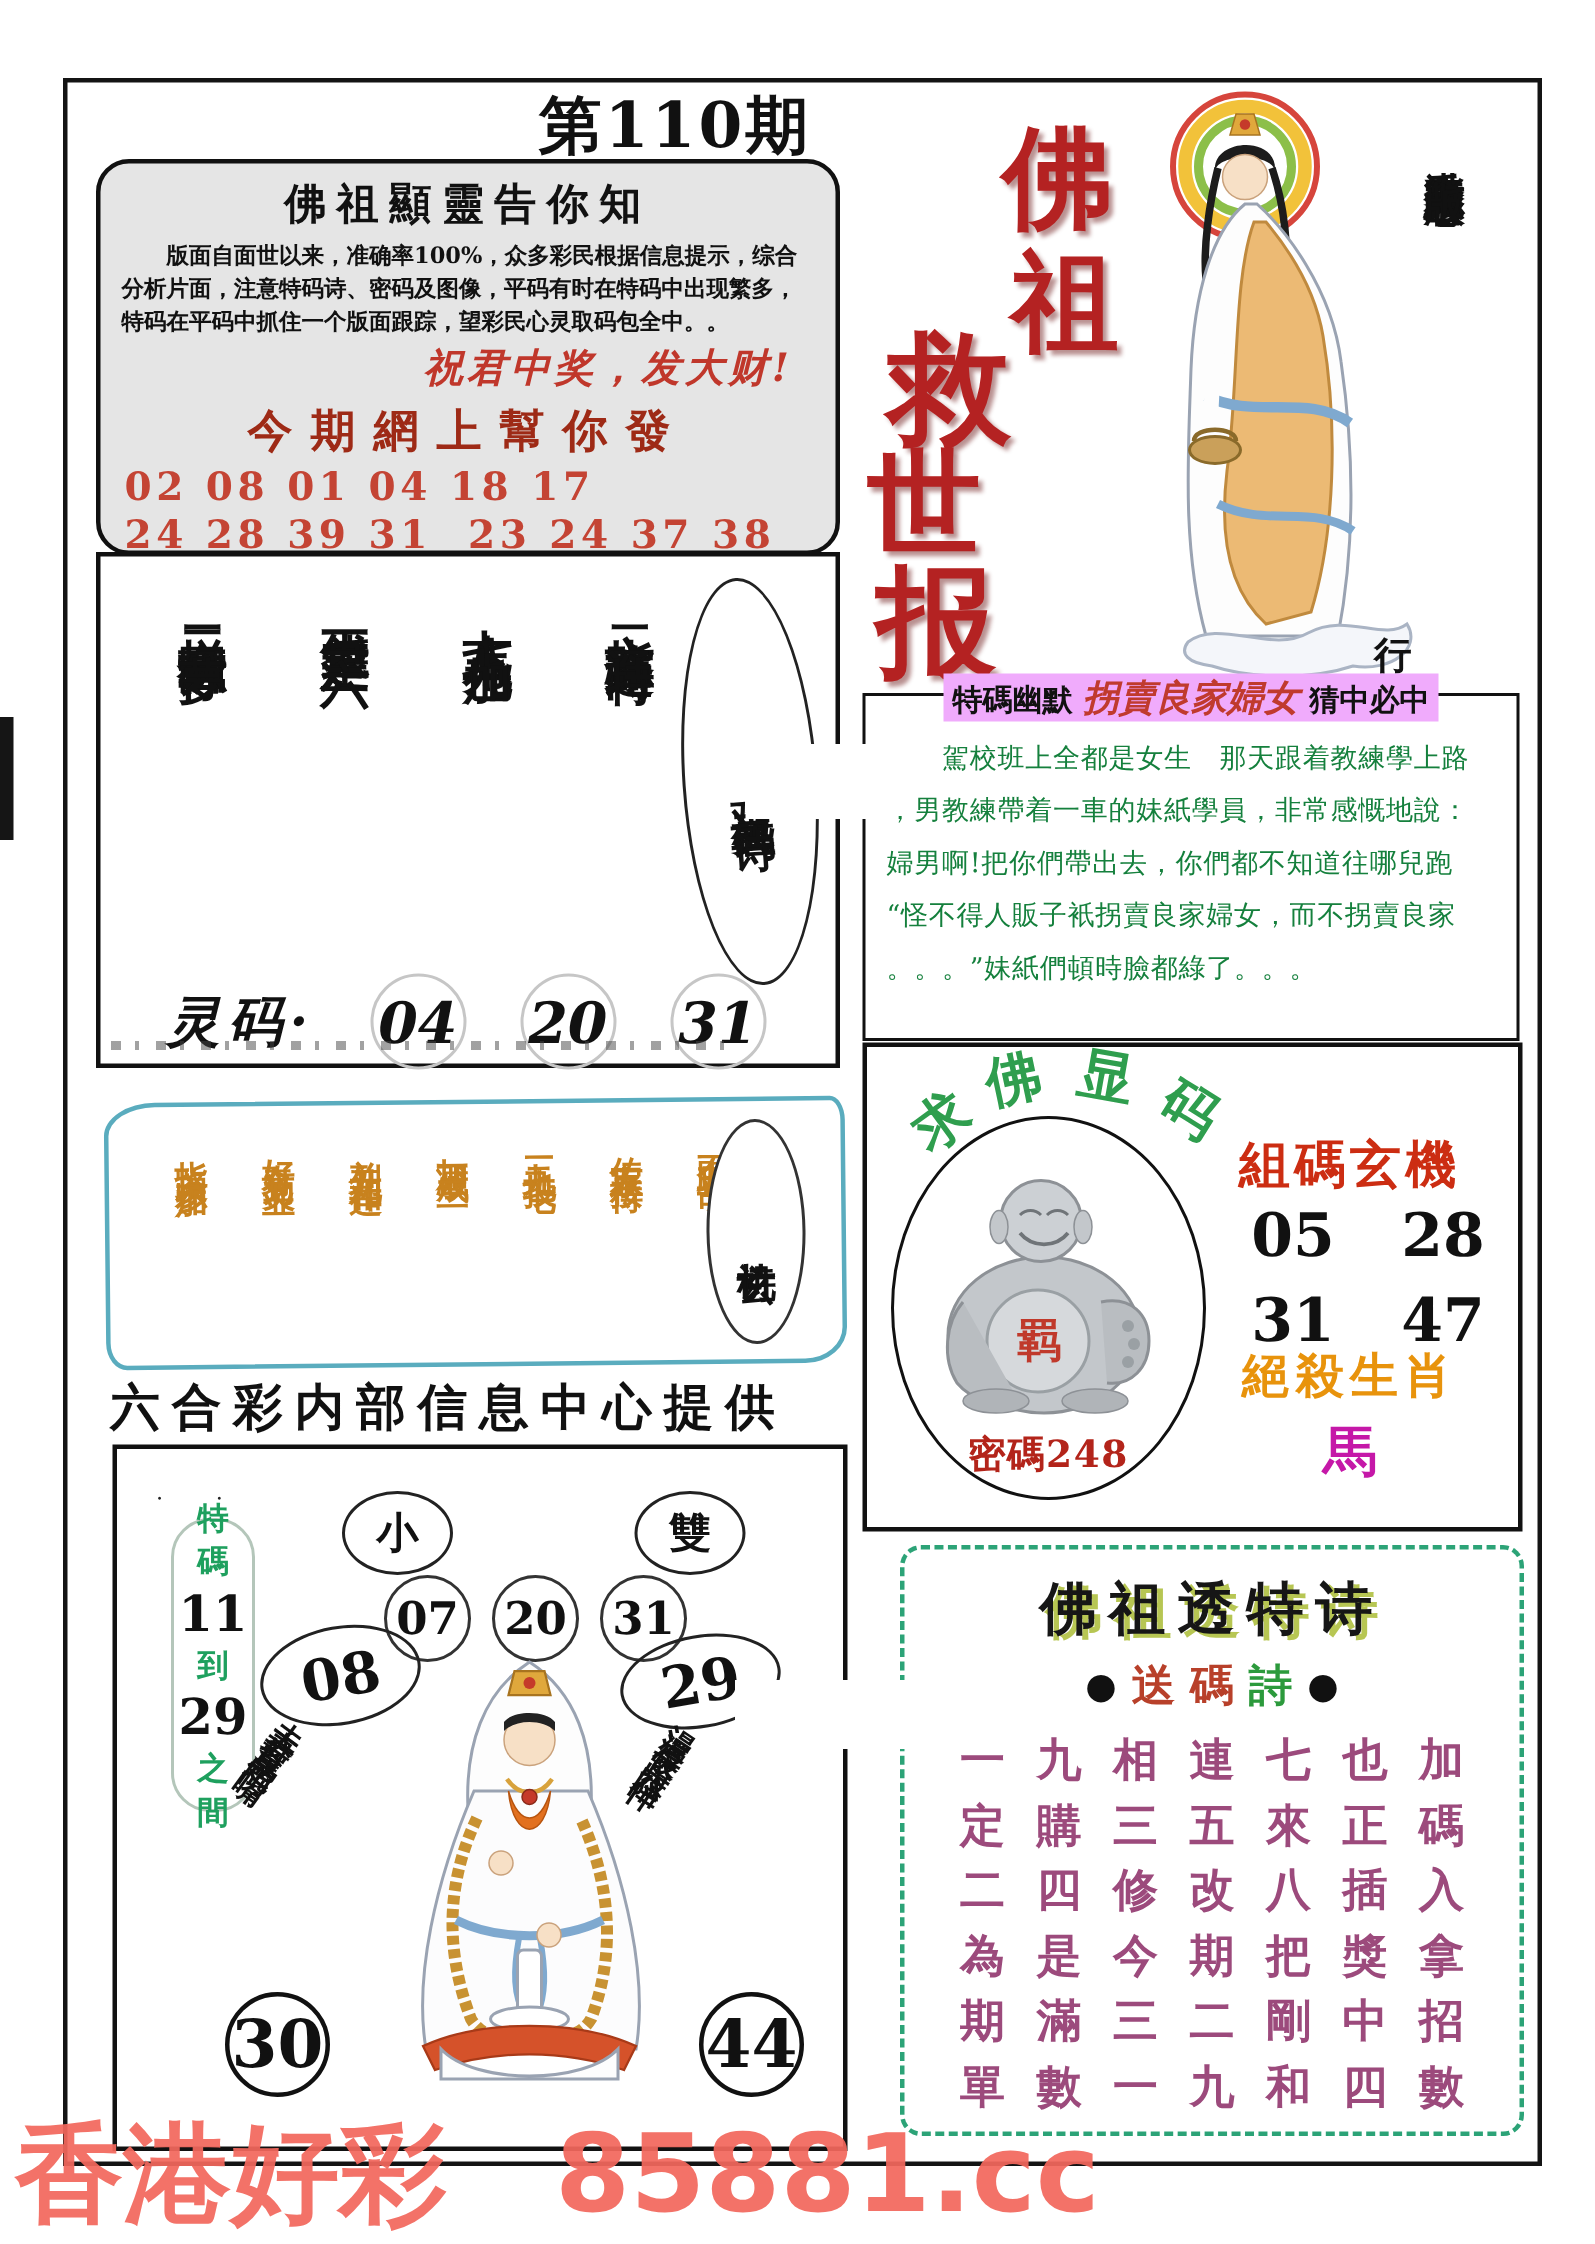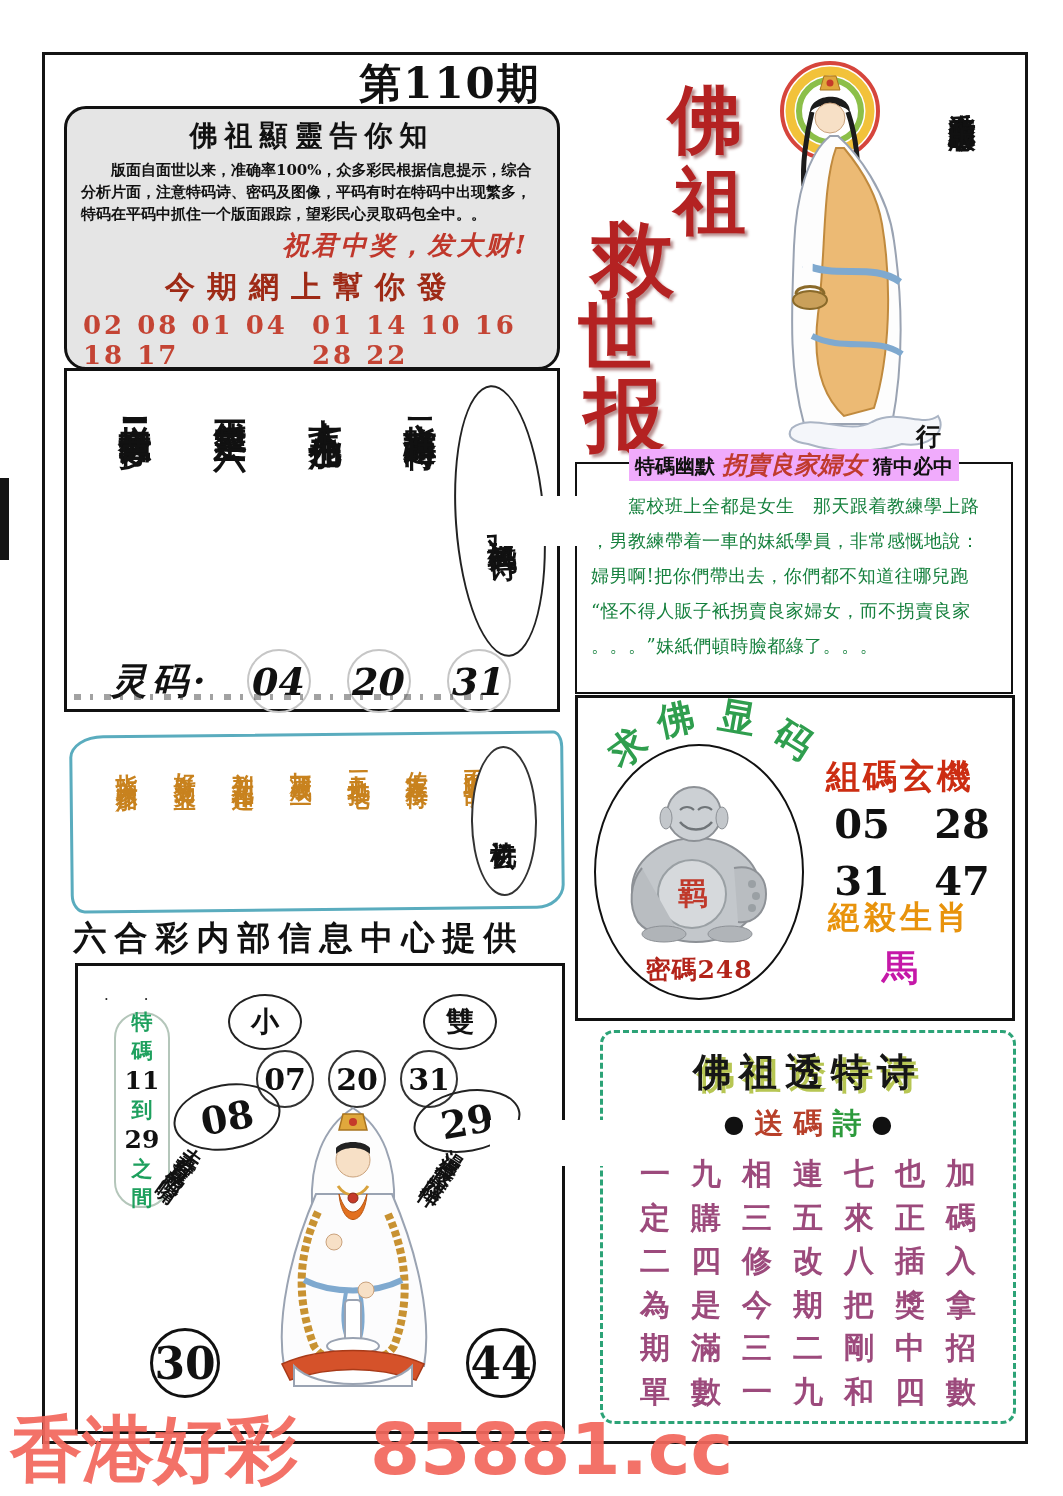--- a/index.html
+++ b/index.html
@@ -49,21 +49,21 @@
 
   .provider{position:absolute;left:64px;top:916px;width:470px;text-align:center;
             font-size:33px;font-weight:800;letter-spacing:8px;}
 
   
   .gy-box{position:absolute;left:75px;top:963px;width:484px;height:465px;border:3px solid #111;background:#fff;}
   .dots{position:absolute;left:26px;top:24px;font-size:15px;letter-spacing:10px;color:#222;}
   .pill{position:absolute;left:36px;top:46px;width:52px;height:192px;border:2px solid #b4c6ba;border-radius:26px;
         display:flex;flex-direction:column;align-items:center;justify-content:center;gap:1px;}
   .pg{color:#1ea05e;font-size:21px;font-weight:800;}
-  .pb{color:#111;font-size:25px;font-weight:800;font-family:"DejaVu Serif",serif;}
+  .pb{color:#111;font-size:33px;font-weight:800;font-family:"DejaVu Serif",serif;}
   .oval-lbl{position:absolute;width:70px;height:52px;border:2.5px solid #222;border-radius:50%;
             display:flex;align-items:center;justify-content:center;font-size:28px;font-weight:800;}
   .oval-sm{left:150px;top:28px;}
   .oval-db{left:345px;top:28px;}
   .c-top{position:absolute;top:84px;width:54px;height:54px;border:2.5px solid #333;border-radius:50%;
          display:flex;align-items:center;justify-content:center;font-size:30px;font-weight:700;}
   .ovn{position:absolute;border:2.5px solid #222;border-radius:50%;display:flex;align-items:center;
        justify-content:center;font-size:38px;font-weight:600;transform:rotate(-10deg);}
   .ov08{left:95px;top:118px;width:104px;height:62px;}
   .ov29{left:335px;top:124px;width:104px;height:58px;}
@@ -143,21 +143,20 @@
 
   <div class="issue srf">第110期</div>
 
   <section class="announce srf">
     <div class="a-title">佛祖顯靈告你知</div>
     <div class="a-body">版面自面世以来，准确率100%，众多彩民根据信息提示，综合分析片面，注意特码诗、密码及图像，平码有时在特码中出现繁多，特码在平码中抓住一个版面跟踪，望彩民心灵取码包全中。。</div>
     <div class="a-wish">祝君中奖，发大财!</div>
     <div class="a-slogan">今期網上幫你發</div>
     <div class="a-nums">
       <span>02 08 01 04 18 17</span>
-      <span>01 14 10 16 28 22</span>
     </div>
     <div class="a-nums">
       <span>24 28 39 31 39 40</span>
       <span>23 24 37 38 42 46</span>
     </div>
   </section>
 
   <section class="lingma srf">
     <div class="lm-cols">
       <div class="vt lm-col">二二拼合圓你夢</div>

